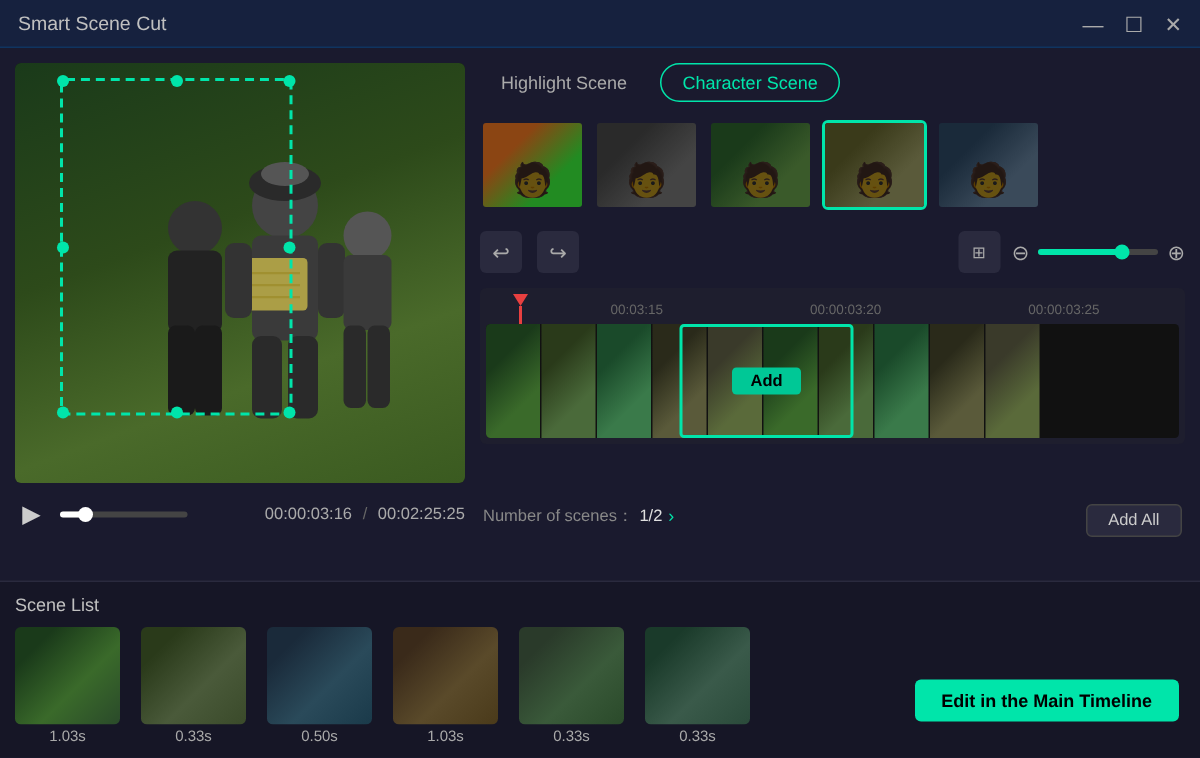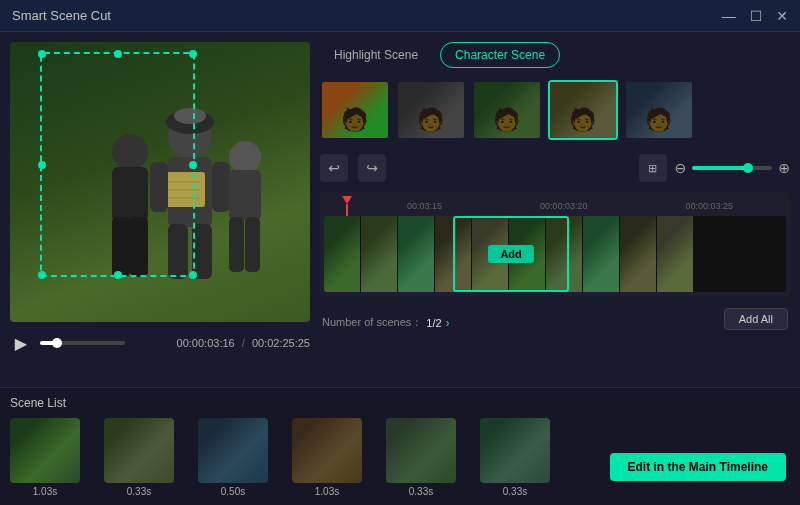--- a/index.html
+++ b/index.html
@@ -376,23 +376,24 @@
       padding: 3px 12px;
       border-radius: 3px;
       cursor: pointer;
       border: none;
       pointer-events: all;
     }
 
     
     .scenes-info-row {
       display: flex;
-      align-items: flex-end;
+      align-items: flex-start;
       justify-content: space-between;
       padding: 4px 2px;
+      margin-top: 28px;
     }
     .scenes-info-left {
       display: flex;
       align-items: center;
       gap: 4px;
       font-size: 11px;
       color: #888;
     }
     .scenes-count {
       color: #e0e0e0;
@@ -420,21 +421,21 @@
       border-top: 1px solid #2a2a3e;
       min-height: 110px;
     }
     .scene-list-title {
       font-size: 12px;
       color: #c0c0c0;
       margin-bottom: 8px;
     }
     .scene-list-items {
       display: flex;
-      gap: 24px;
+      gap: 14px;
       align-items: flex-end;
     }
     .scene-list-item {
       display: flex;
       flex-direction: column;
       align-items: center;
       gap: 3px;
       cursor: pointer;
     }
     .scene-thumb {

